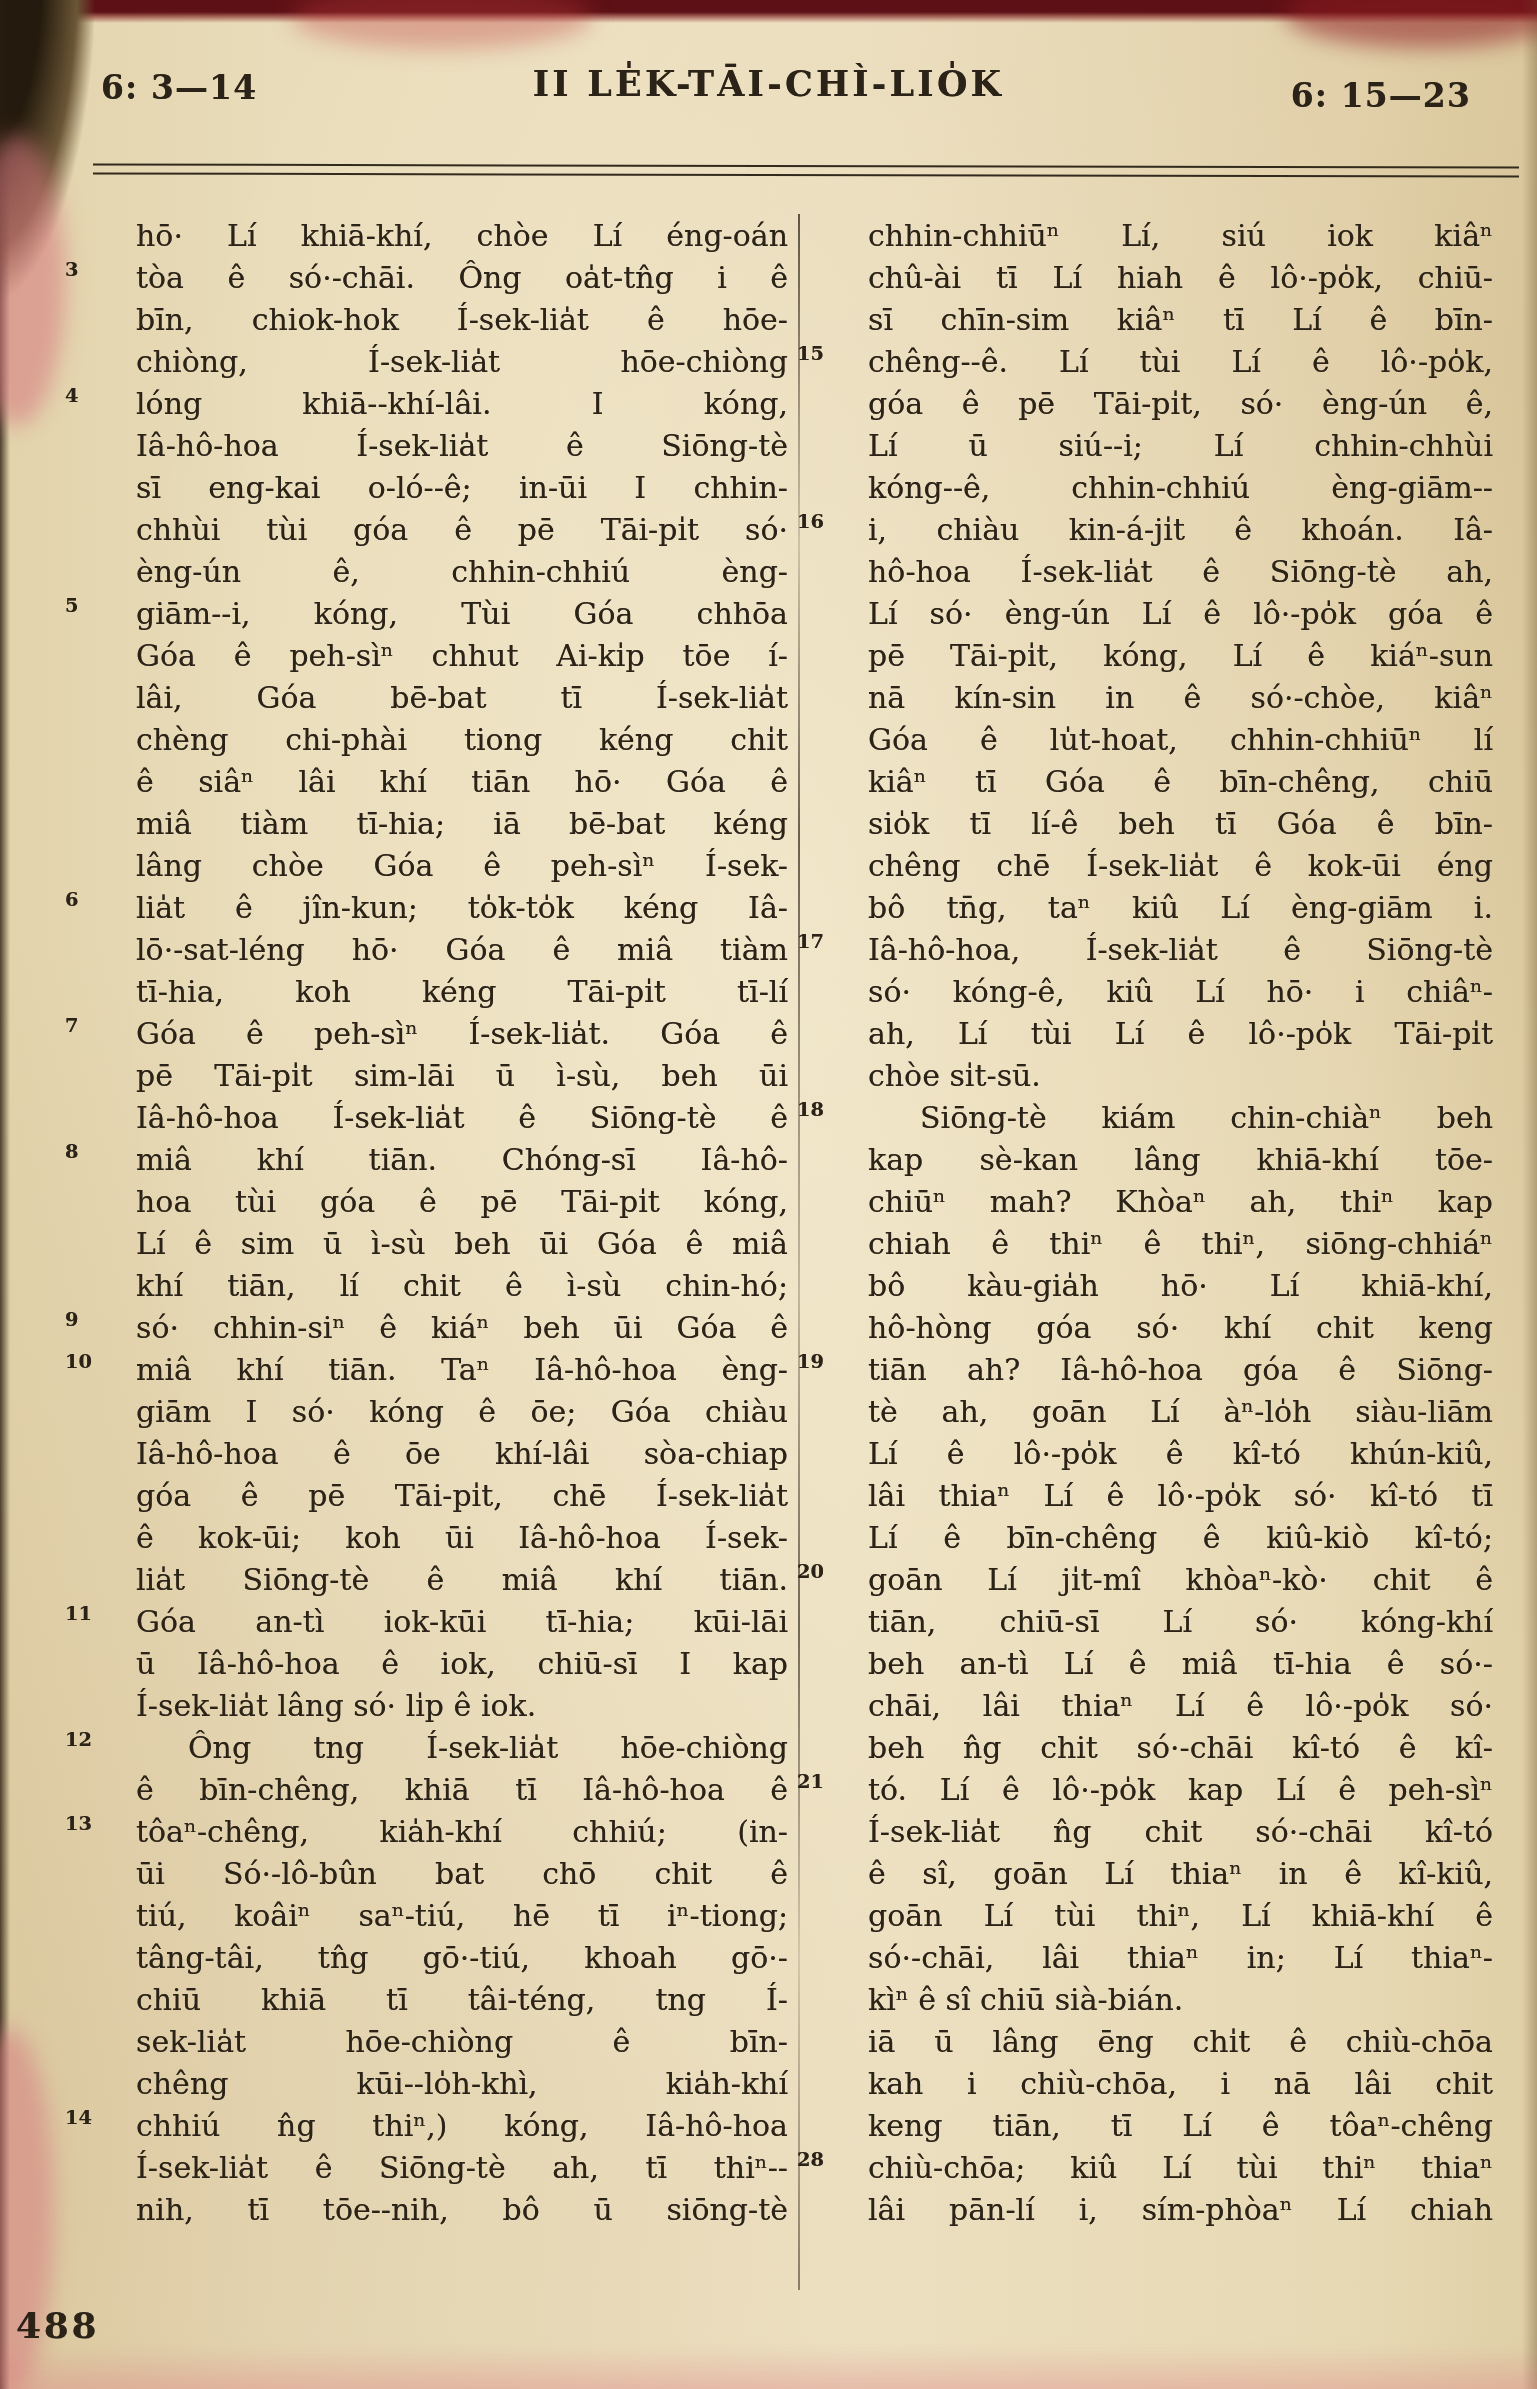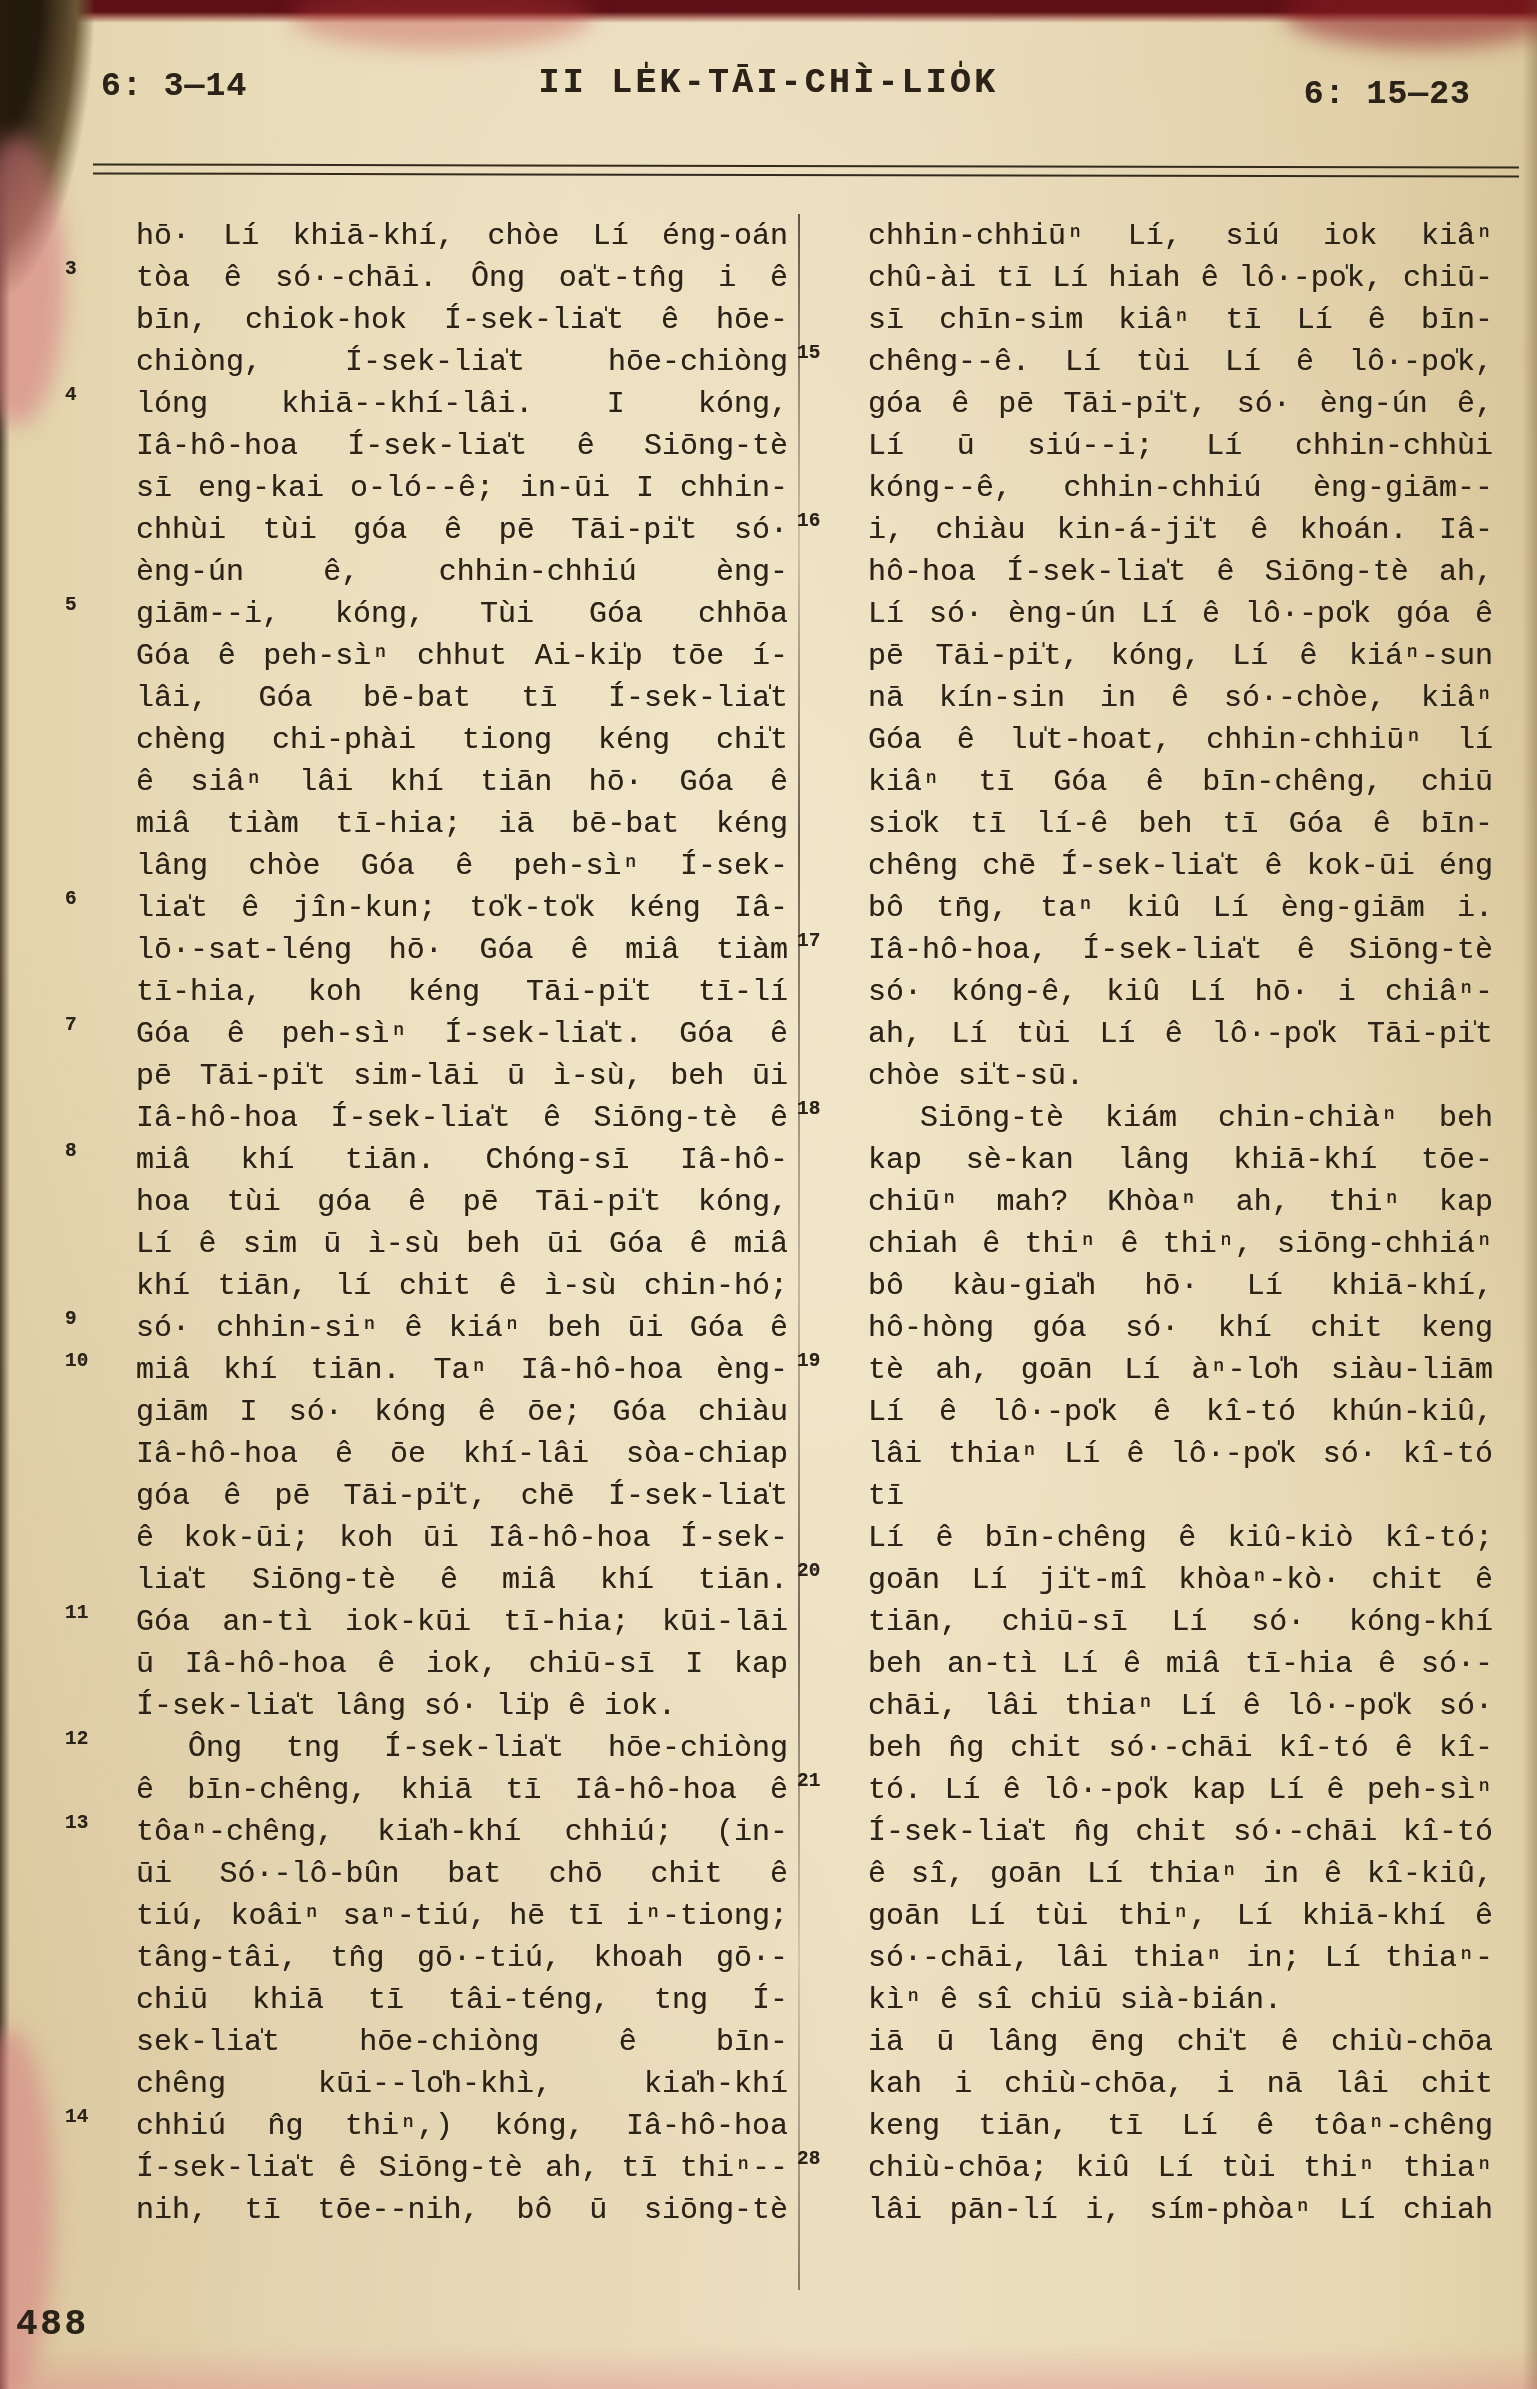--- a/index.html
+++ b/index.html
@@ -5,21 +5,21 @@
   html,body{margin:0;padding:0;background:#d8cba6;}
   .page{
     position:relative;width:1537px;height:2389px;overflow:hidden;
     font-family:"DejaVu Serif", serif;color:#2b2318;
     background:
       radial-gradient(ellipse at 52% 38%, rgba(255,250,228,.30), rgba(255,250,228,0) 62%),
       radial-gradient(ellipse at 100% 15%, rgba(193,160,110,.22), rgba(193,160,110,0) 45%),
       radial-gradient(ellipse at 0% 90%, rgba(186,152,104,.20), rgba(186,152,104,0) 40%),
       linear-gradient(90deg,#e2d3ab 0%, #e9dcba 18%, #ecdfc0 55%, #e7d9b4 88%, #dfcfa6 100%);
   }
-  .txtshadow{text-shadow:0 0 0.5px rgba(43,35,24,.55);font-family:Liberation Mono, monospace;}
+  .txtshadow{text-shadow:0 0 0.5px rgba(43,35,24,.55);}
   
   .h-left{position:absolute;left:101px;top:68px;font-size:33px;font-weight:bold;letter-spacing:1.1px;}
   .h-title{position:absolute;left:0;right:0;top:63px;text-align:center;font-size:35px;font-weight:bold;letter-spacing:3.2px;}
   .h-right{position:absolute;right:66px;top:76px;font-size:33px;font-weight:bold;letter-spacing:1.1px;}
   .rule-double{position:absolute;left:93px;right:18.3px;top:165px;height:7px;
     border-top:2.7px solid #332a1e;border-bottom:2.2px solid #332a1e;transform:rotate(.12deg);}
   
   .divider{position:absolute;left:798px;top:214px;width:1.6px;height:2076px;
     background:linear-gradient(180deg, rgba(56,45,32,.78), rgba(56,45,32,.18) 16%,
       rgba(56,45,32,.72) 30%, rgba(56,45,32,.25) 52%, rgba(56,45,32,.68) 68%,
@@ -146,21 +146,21 @@
       <div class="line"><span class="vnum">17</span><span>Iâ-hô-hoa, Í-sek-lia̍t ê Siōng-tè</span></div>
       <div class="line"><span>só· kóng-ê, kiû Lí hō· i chiâⁿ-</span></div>
       <div class="line"><span>ah, Lí tùi Lí ê lô·-po̍k Tāi-pi̍t</span></div>
       <div class="line end"><span>chòe si̍t-sū.</span></div>
       <div class="line ind"><span class="vnum">18</span><span>Siōng-tè kiám chin-chiàⁿ beh</span></div>
       <div class="line"><span>kap sè-kan lâng khiā-khí tōe-</span></div>
       <div class="line"><span>chiūⁿ mah?  Khòaⁿ ah, thiⁿ kap</span></div>
       <div class="line"><span>chiah ê thiⁿ ê thiⁿ, siōng-chhiáⁿ</span></div>
       <div class="line"><span>bô kàu-gia̍h hō· Lí khiā-khí,</span></div>
       <div class="line"><span>hô-hòng góa só· khí chit keng</span></div>
-      <div class="line"><span class="vnum">19</span></div>
+      <div class="line"><span class="vnum">19</span><span>tiān ah?  Iâ-hô-hoa góa ê Siōng-</span></div>
       <div class="line"><span>tè ah, goān Lí àⁿ-lo̍h siàu-liām</span></div>
       <div class="line"><span>Lí ê lô·-po̍k ê kî-tó khún-kiû,</span></div>
       <div class="line"><span>lâi thiaⁿ Lí ê lô·-po̍k só· kî-tó tī</span></div>
       <div class="line"><span>Lí ê bīn-chêng ê kiû-kiò kî-tó;</span></div>
       <div class="line"><span class="vnum">20</span><span>goān Lí ji̍t-mî khòaⁿ-kò· chit ê</span></div>
       <div class="line"><span>tiān, chiū-sī Lí só· kóng-khí</span></div>
       <div class="line"><span>beh an-tì Lí ê miâ tī-hia ê só·-</span></div>
       <div class="line"><span>chāi, lâi thiaⁿ Lí ê lô·-po̍k só·</span></div>
       <div class="line"><span>beh n̂g chit só·-chāi kî-tó ê kî-</span></div>
       <div class="line"><span class="vnum">21</span><span>tó.  Lí ê lô·-po̍k kap Lí ê peh-sìⁿ</span></div>

